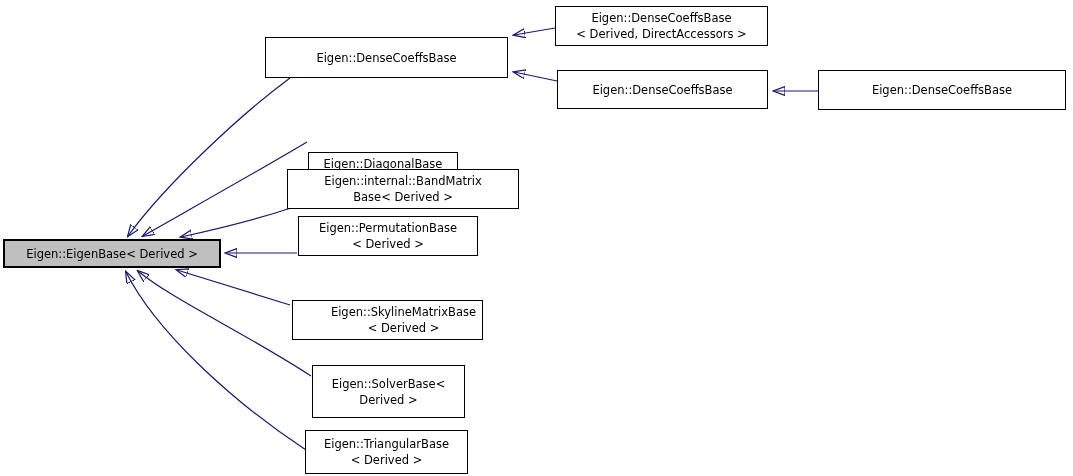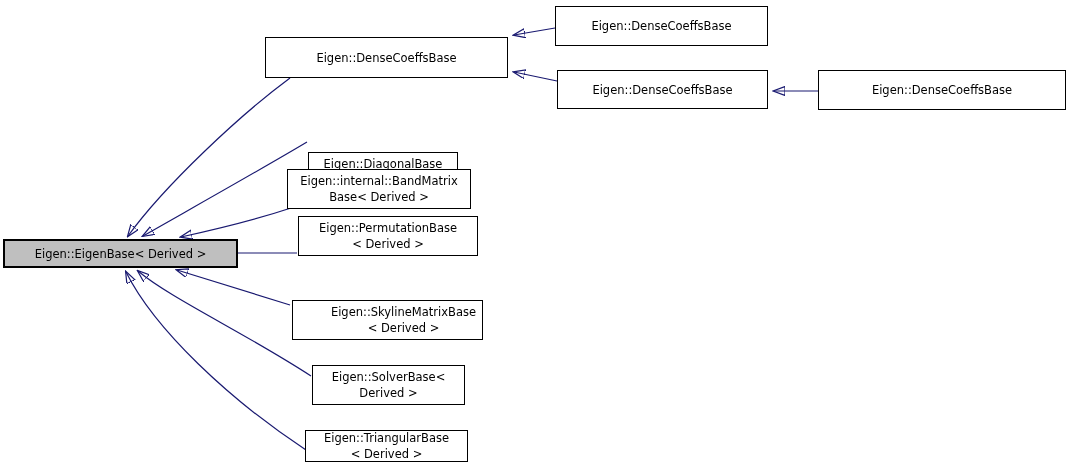--- a/index.html
+++ b/index.html
@@ -68,63 +68,64 @@
     <path marker-end="url(#arrow)" d="M 291,208 C 255,220 213,230 181,237"></path>
     <path marker-end="url(#arrow)" d="M 297,253 L 226,253"></path>
     <path marker-end="url(#arrow)" d="M 290,305 L 177,270"></path>
     <path marker-end="url(#arrow)" d="M 311,376 C 245,333 170,298 138,271"></path>
     <path marker-end="url(#arrow)" d="M 306,450 C 230,400 155,330 126,272"></path>
     <path marker-end="url(#arrow)" d="M 555,28 L 514,35"></path>
     <path marker-end="url(#arrow)" d="M 557,81 L 514,72"></path>
     <path marker-end="url(#arrow)" d="M 818,91 L 774,91"></path>
   </svg>
 
-  <div class="node highlight" style="left:3px; top:239px; width:235px; height:29px;">
+  <div class="node highlight" style="left:3px; top:239px; width:218px; height:29px;">
     <span>Eigen::EigenBase&lt; Derived &gt;</span>
   </div>
 
   <div class="node" style="left:265px; top:37px; width:243px; height:41px;">
     <span>Eigen::DenseCoeffsBase</span>
   </div>
 
   <div class="node" style="left:555px; top:6px; width:213px; height:40px;">
     <span>Eigen::DenseCoeffsBase</span>
+    <span>&lt; Derived, DirectAccessors &gt;</span>
   </div>
 
   <div class="node" style="left:557px; top:70px; width:211px; height:39px;">
     <span>Eigen::DenseCoeffsBase</span>
   </div>
 
   <div class="node" style="left:818px; top:70px; width:248px; height:40px;">
     <span>Eigen::DenseCoeffsBase</span>
   </div>
 
   <div class="node" style="left:308px; top:104px; width:150px; height:40px;margin-top:48px;">
     <span>Eigen::DiagonalBase</span>
     <span>&lt; Derived &gt;</span>
   </div>
 
-  <div class="node" style="left:287px; top:169px; width:184px; height:40px;">
+  <div class="node" style="left:287px; top:169px; width:232px; height:40px;">
     <span>Eigen::internal::BandMatrix</span>
     <span>Base&lt; Derived &gt;</span>
   </div>
 
   <div class="node" style="left:298px; top:216px; width:180px; height:40px;">
     <span>Eigen::PermutationBase</span>
     <span>&lt; Derived &gt;</span>
   </div>
 
   <div class="node" style="left:292px; top:300px; width:191px; height:40px;padding-left:32px;">
     <span>Eigen::SkylineMatrixBase</span>
     <span>&lt; Derived &gt;</span>
   </div>
 
-  <div class="node" style="left:312px; top:365px; width:153px; height:40px;">
+  <div class="node" style="left:312px; top:365px; width:153px; height:53px;">
     <span>Eigen::SolverBase&lt;</span>
     <span>Derived &gt;</span>
   </div>
 
-  <div class="node" style="left:305px; top:430px; width:163px; height:32px;">
+  <div class="node" style="left:305px; top:430px; width:163px; height:44px;">
     <span>Eigen::TriangularBase</span>
     <span>&lt; Derived &gt;</span>
   </div>
 
 </div>
 
 </body></html>

